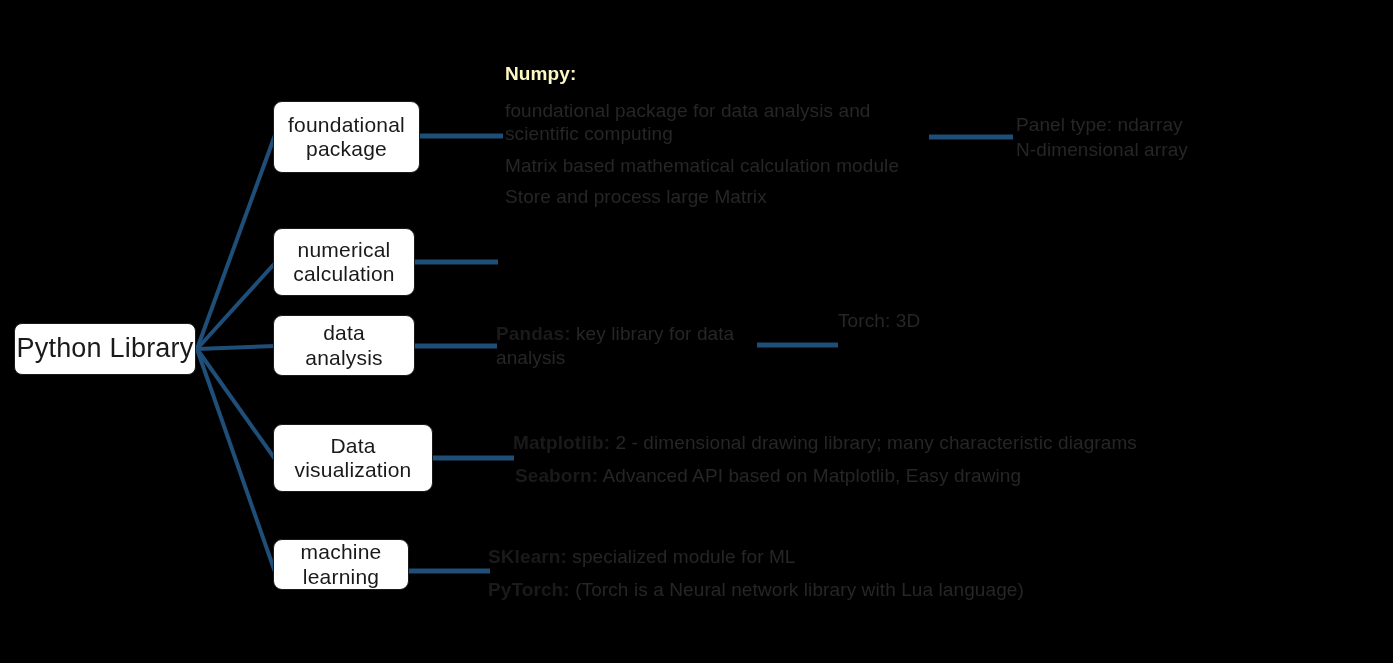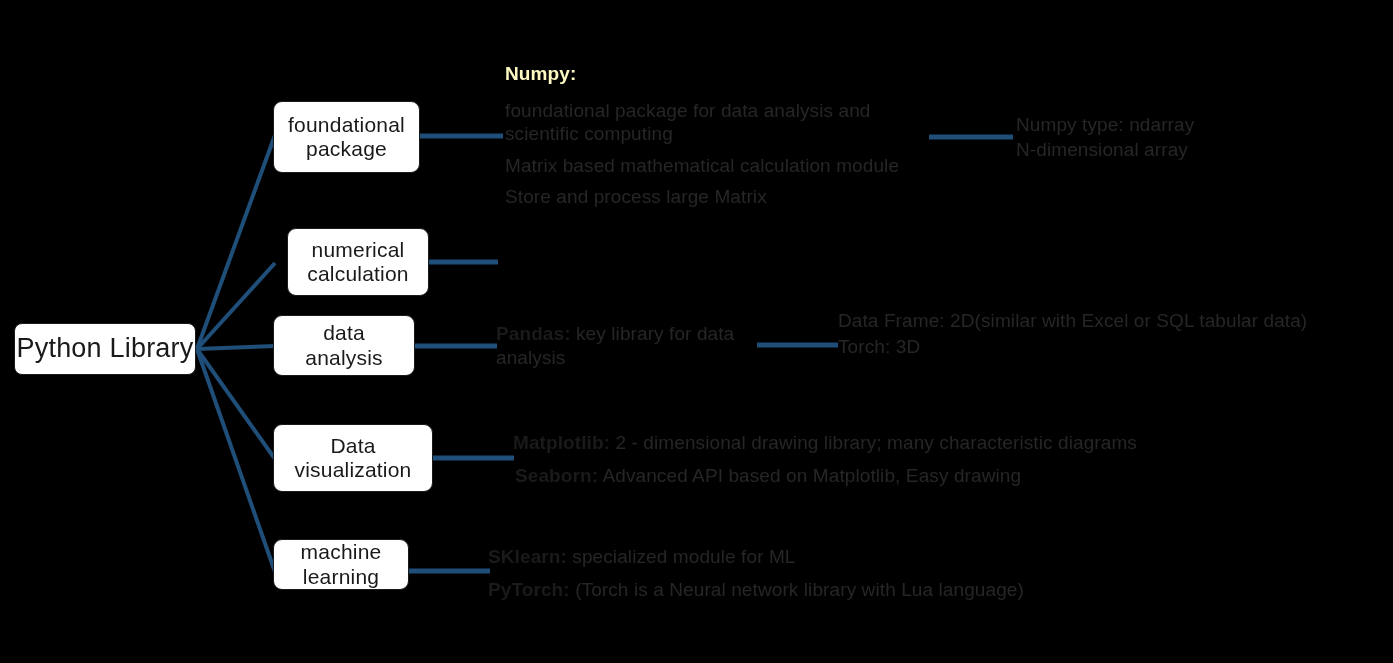--- a/index.html
+++ b/index.html
@@ -43,21 +43,21 @@
   }
   .node.root {
     left: 14px;
     top: 323px;
     width: 182px;
     height: 52px;
     font-size: 27px;
     border-radius: 8px;
   }
   .node.b1 { left: 273px; top: 101px; width: 147px; height: 72px; font-size: 21px; }
-  .node.b2 { left: 287px; top: 228px; width: 142px; height: 68px; font-size: 21px; }
+  .node.b2 { left: 273px; top: 228px; width: 142px; height: 68px; font-size: 21px; }
   .node.b3 { left: 273px; top: 315px; width: 142px; height: 61px; font-size: 21px; }
   .node.b4 { left: 273px; top: 424px; width: 160px; height: 68px; font-size: 21px; }
   .node.b5 { left: 273px; top: 539px; width: 136px; height: 51px; font-size: 21px; }
 
   
   .textblock {
     position: absolute;
     color: #262626;
     font-size: 19px;
     line-height: 1.22;
@@ -132,31 +132,30 @@
 learning</div>
 
   <div class="textblock tb-numpy">
     <span class="hdr">Numpy:</span>
     <span class="line">foundational package for data analysis and scientific computing</span>
     <span class="line">Matrix based mathematical calculation module</span>
     <span class="line">Store and process large Matrix</span>
   </div>
 
   <div class="textblock tb-ndarray">
-    <span class="line">Numpy type: ndarray</span>
+    <span class="line">Panel type: ndarray</span>
     <span class="line">N-dimensional array</span>
   </div>
 
 
   <div class="textblock tb-pandas">
     <span class="lead">Pandas:</span><span> key library for data analysis</span>
   </div>
 
   <div class="textblock tb-pandastypes">
-    <span class="line">Data  Frame: 2D(similar with Excel or SQL tabular data)</span>
     <span class="line">Torch: 3D</span>
   </div>
 
   <div class="textblock tb-viz">
     <span class="line"><span class="lead">Matplotlib:</span><span> 2 - dimensional drawing library; many characteristic diagrams</span></span>
     <span class="line l2"><span class="lead">Seaborn:</span><span> Advanced API based on Matplotlib, Easy drawing</span></span>
   </div>
 
   <div class="textblock tb-ml">
     <span class="line"><span class="lead">SKlearn:</span><span> specialized module for ML</span></span>

